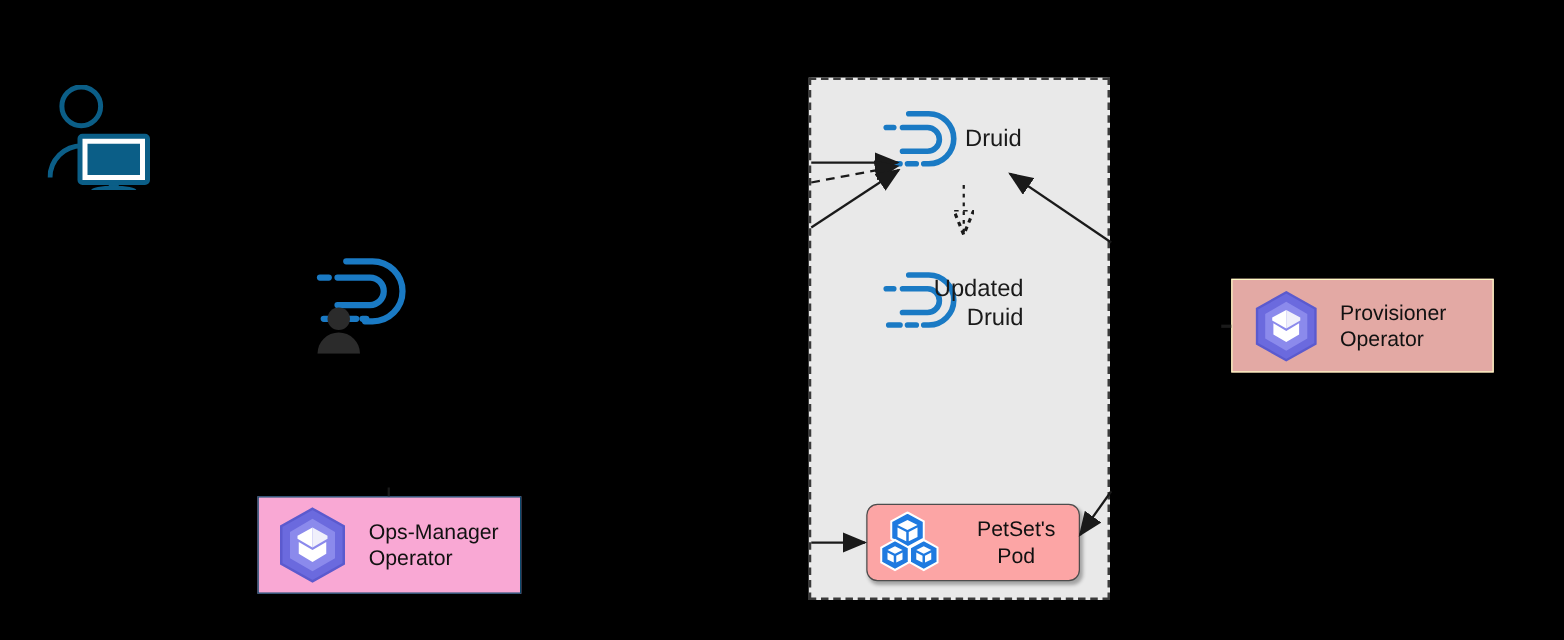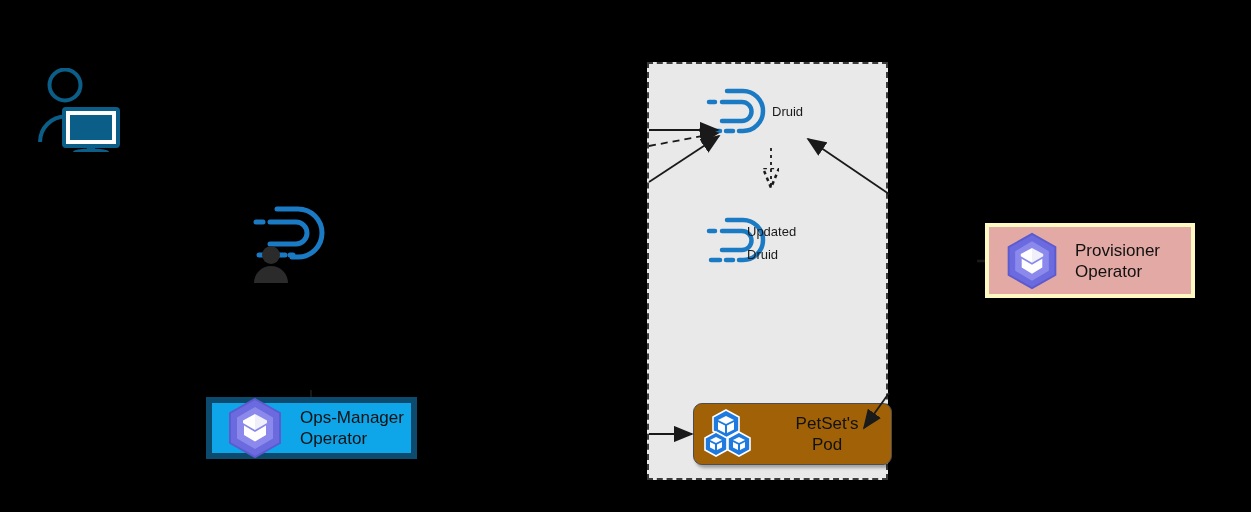--- a/index.html
+++ b/index.html
@@ -6,34 +6,34 @@
   #stage{position:relative;width:1251px;height:512px;background:#000;overflow:hidden;
          font-family:"Liberation Sans","DejaVu Sans",sans-serif;}
   .abs{position:absolute;}
   svg{display:block;}
 
   
   #ns-box{left:647px;top:62px;width:241px;height:418px;
           background:#e9e9e9;border:2px dashed #3a3a3a;box-sizing:border-box;}
 
   
-  .ns-label{color:#1a1a1a;font-size:13px;line-height:23px;text-align:left;white-space:pre-line;}
+  .ns-label{color:#1a1a1a;font-size:19px;line-height:23px;text-align:right;white-space:pre-line;}
   #druid-label{left:772px;top:100px;}
   #updated-druid-label{left:747px;top:220px;}
 
   
   .op-card{display:flex;align-items:center;box-sizing:border-box;}
   .op-card .op-text{font-size:17px;line-height:21px;color:#111;white-space:pre-line;text-align:left;}
-  #ops-manager-card{left:206px;top:397px;width:211px;height:62px;
-                    background:#0ea5e9;border:6px solid #0c4a6e;padding-left:12px;gap:14px;}
+  #ops-manager-card{left:206px;top:397px;width:211px;height:78px;
+                    background:#f9a8d4;border:1px solid #0c4a6e;padding-left:12px;gap:14px;}
   #provisioner-card{left:985px;top:223px;width:210px;height:75px;
-                    background:#e3a9a4;border:4px solid #fef9c3;padding-left:14px;gap:14px;}
+                    background:#e3a9a4;border:1px solid #fef9c3;padding-left:14px;gap:14px;}
 
   
-  #petset-card{left:693px;top:403px;width:199px;height:62px;background:#a16207;
+  #petset-card{left:693px;top:403px;width:171px;height:62px;background:#fca5a5;
                border:1.5px solid #4d4d4d;border-radius:9px;
                box-shadow:2px 3px 3px rgba(0,0,0,.30);
                display:flex;align-items:center;gap:8px;padding-left:9px;box-sizing:border-box;}
   #petset-card .pod-text{font-size:17px;line-height:21px;color:#111;white-space:pre-line;text-align:center;flex:1;}
 
   
   #user-computer-icon{left:38px;top:68px;}
   #druid-user-icon{left:246px;top:203px;}
   #druid-icon-top{left:703px;top:87px;}
   #druid-icon-updated{left:703px;top:216px;}

